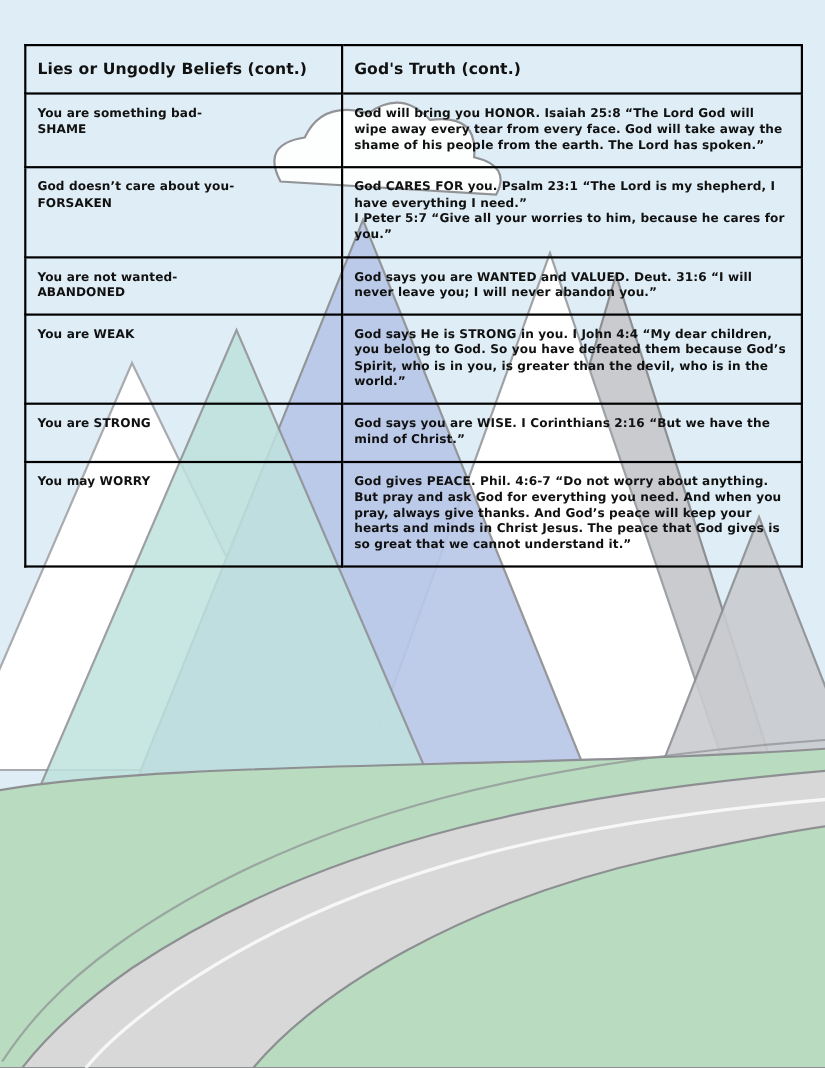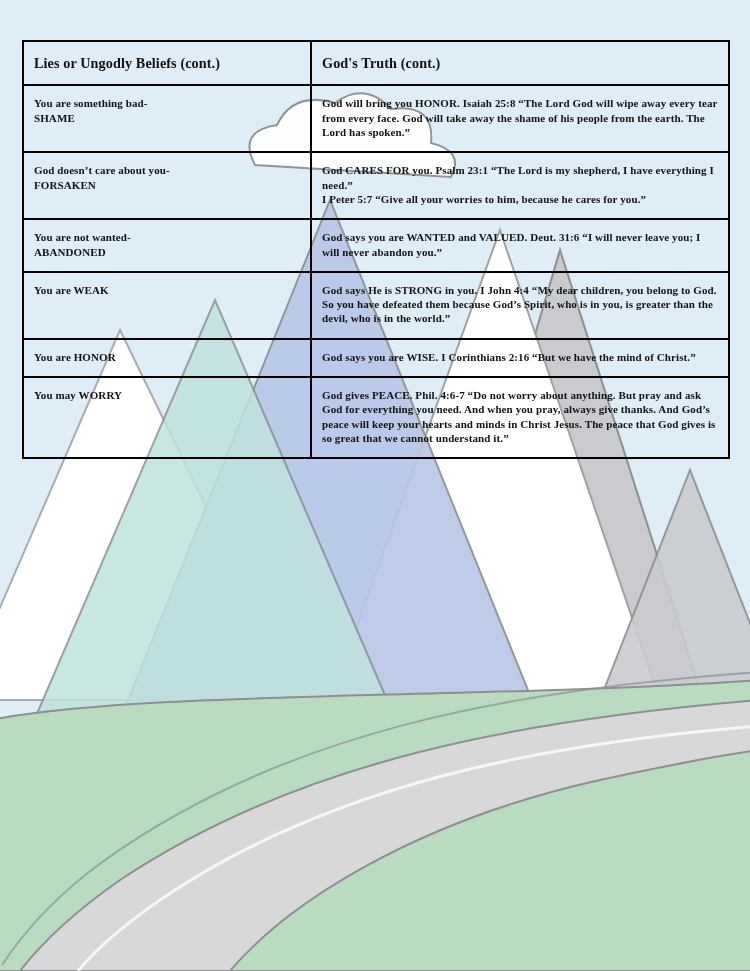--- a/index.html
+++ b/index.html
@@ -65,21 +65,20 @@
     padding-top: 12px;
     padding-bottom: 12px;
   }
 
   col.col-left { width: 288px; }
   col.col-right { width: 418px; }
 
   .cell-text {
     display: block;
     white-space: pre-line;
-    font-family: Liberation Serif, serif;
   }
 </style>
 </head>
 <body>
 
 <div id="page">
 
   <svg id="bg-art" viewBox="0 0 750 971" preserveAspectRatio="none" aria-hidden="true">
     <rect x="0" y="0" width="750" height="971" fill="#dfeef6"></rect>
 
@@ -153,21 +152,21 @@
         <tr>
           <td>
             <span class="cell-text">You are WEAK</span>
           </td>
           <td>
             <span class="cell-text">God says He is STRONG in you. I John 4:4 “My dear children, you belong to God. So you have defeated them because God’s Spirit, who is in you, is greater than the devil, who is in the world.”</span>
           </td>
         </tr>
         <tr>
           <td>
-            <span class="cell-text">You are HONOR</span>
+            <span class="cell-text">You are STRONG</span>
           </td>
           <td>
             <span class="cell-text">God says you are WISE. I Corinthians 2:16 “But we have the mind of Christ.”</span>
           </td>
         </tr>
         <tr>
           <td>
             <span class="cell-text">You may WORRY</span>
           </td>
           <td>

